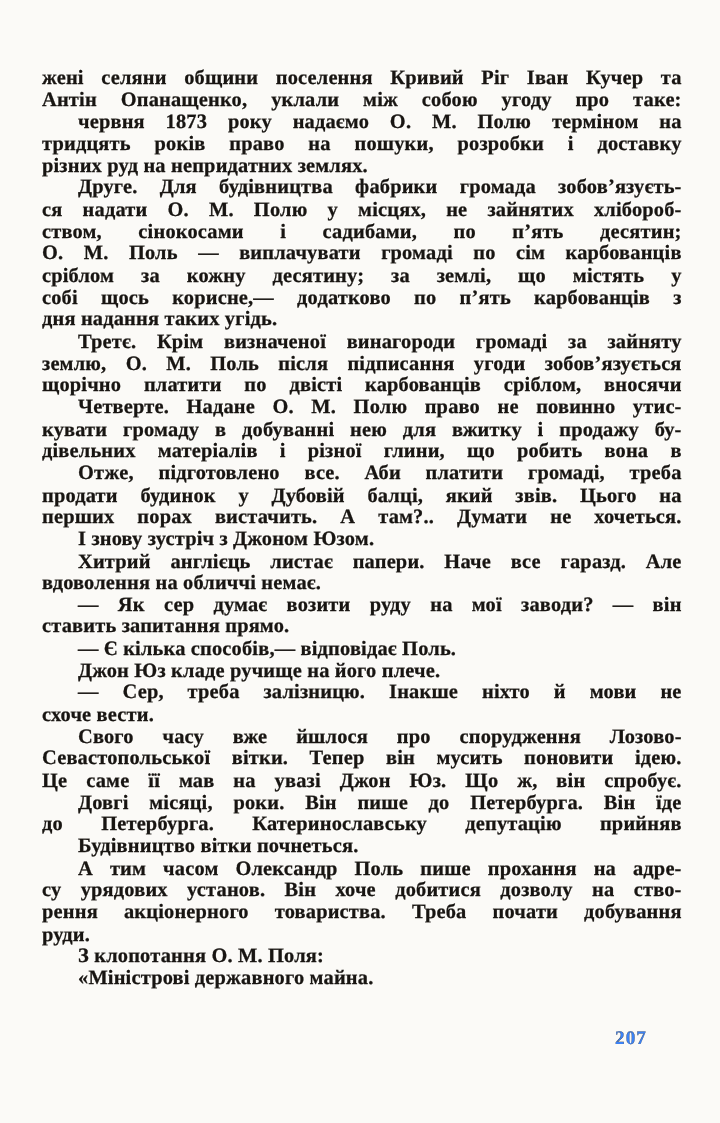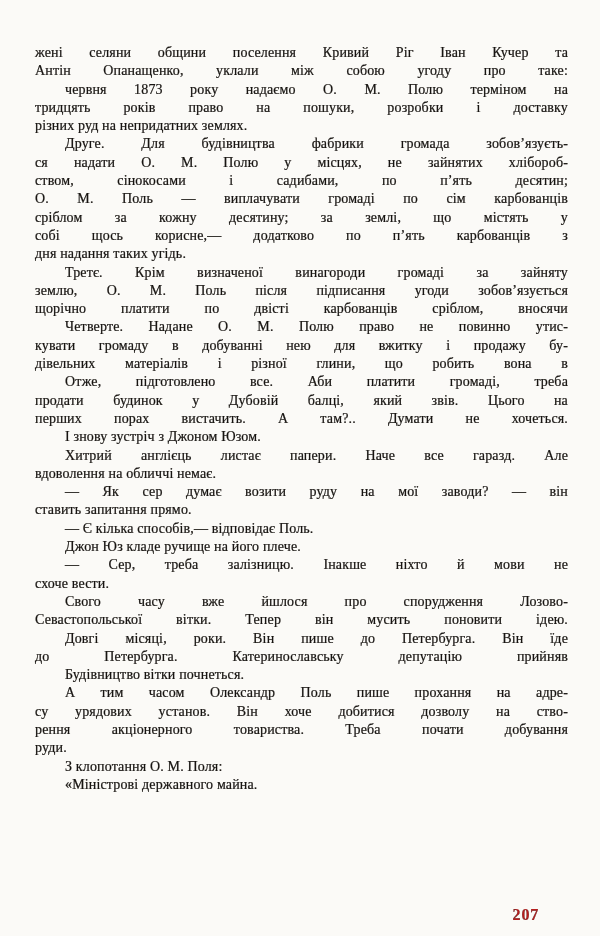--- a/index.html
+++ b/index.html
@@ -7,44 +7,45 @@
     width: 600px; height: 936px;
     background: #fbfaf7;
     font-family: "Liberation Serif", "DejaVu Serif", serif;
     color: #181512;
     position: relative;
     overflow: hidden;
   }
   .page { position: absolute; inset: 0; }
   .text-block {
     position: absolute;
-    left: 35px; top: 44px;
+    left: 35px; top: 56px;
     width: 533px;
-    font-size: 14px;
+    font-size: 17px;
     line-height: 18.3px;
     letter-spacing: 0.15px;
+    font-weight: bold;
     -webkit-text-stroke: 0.22px #181512;
   }
   p.para { margin: 0; padding: 0; }
   .ln {
     display: block;
     text-align: justify;
     text-align-last: justify;
     text-justify: inter-word;
   }
   .ln.e { text-align-last: left; }
   .para > .ln:first-child { text-indent: 30px; }
   .para.cont > .ln:first-child { text-indent: 0; }
   .folio {
     position: absolute;
-    top: 906px; right: 61px;
+    top: 857px; right: 61px;
     font-size: 16px;
     font-weight: 700;
     letter-spacing: 0.8px;
-    color: #b91c1c;
+    color: #3b82f6;
     -webkit-text-stroke: 0.2px #1c1a18;
   }
 </style>
 </head>
 <body>
 
 <div class="page">
   <div class="text-block">
 
     <p class="para cont">
@@ -109,20 +110,21 @@
     </p>
 
     <p class="para">
       <span class="ln j">— Сер, треба залізницю. Інакше ніхто й мови не</span>
       <span class="ln e">схоче вести.</span>
     </p>
 
     <p class="para">
       <span class="ln j">Свого часу вже йшлося про спорудження Лозово-</span>
       <span class="ln j">Севастопольської вітки. Тепер він мусить поновити ідею.</span>
+      <span class="ln j">Це саме її мав на увазі Джон Юз. Що ж, він спробує.</span>
     </p>
 
     <p class="para">
       <span class="ln j">Довгі місяці, роки. Він пише до Петербурга. Він їде</span>
       <span class="ln j">до Петербурга. Катеринославську депутацію прийняв</span>
     </p>
 
     <p class="para">
       <span class="ln e">Будівництво вітки почнеться.</span>
     </p>

